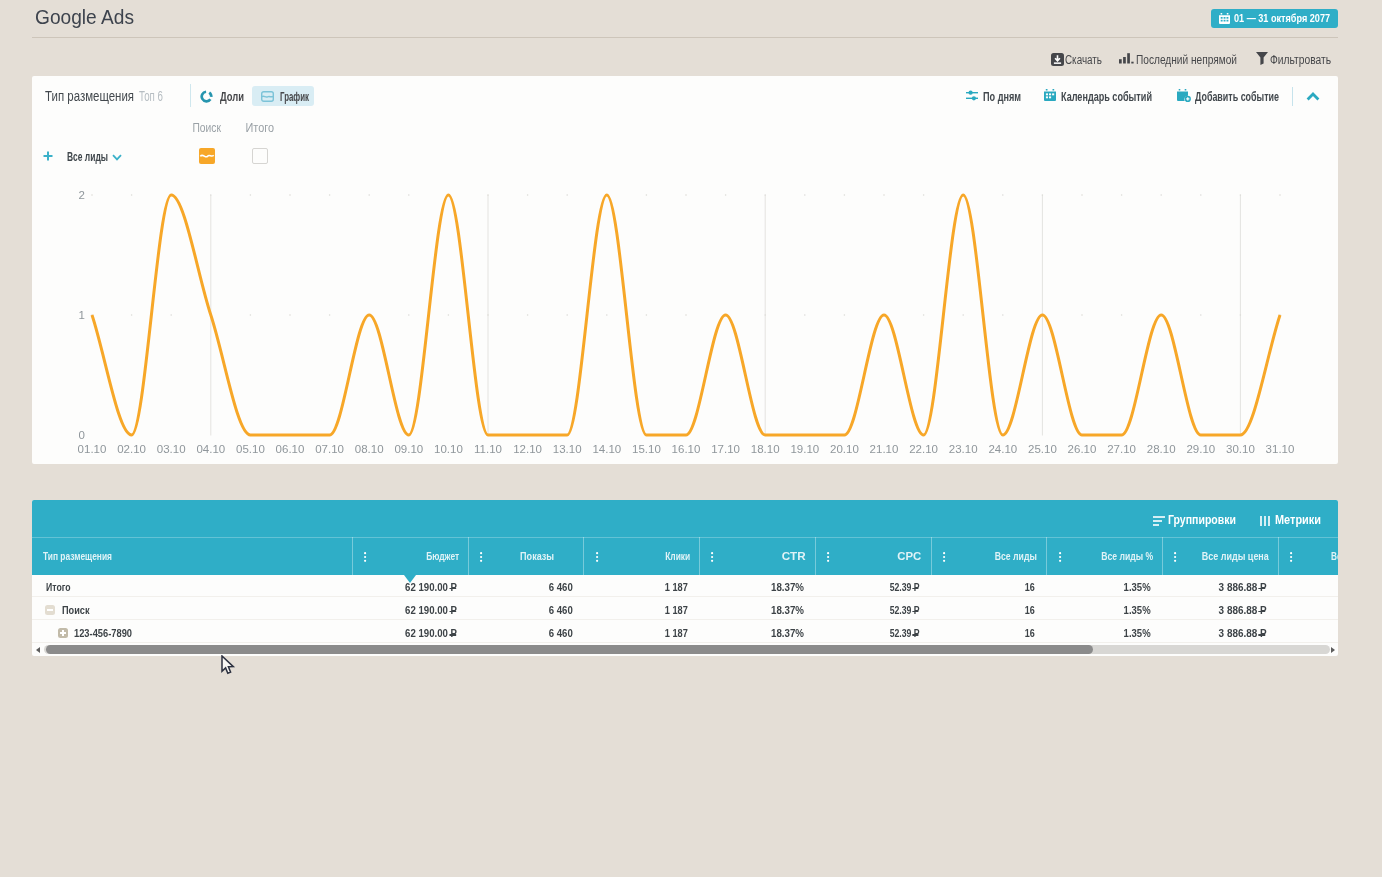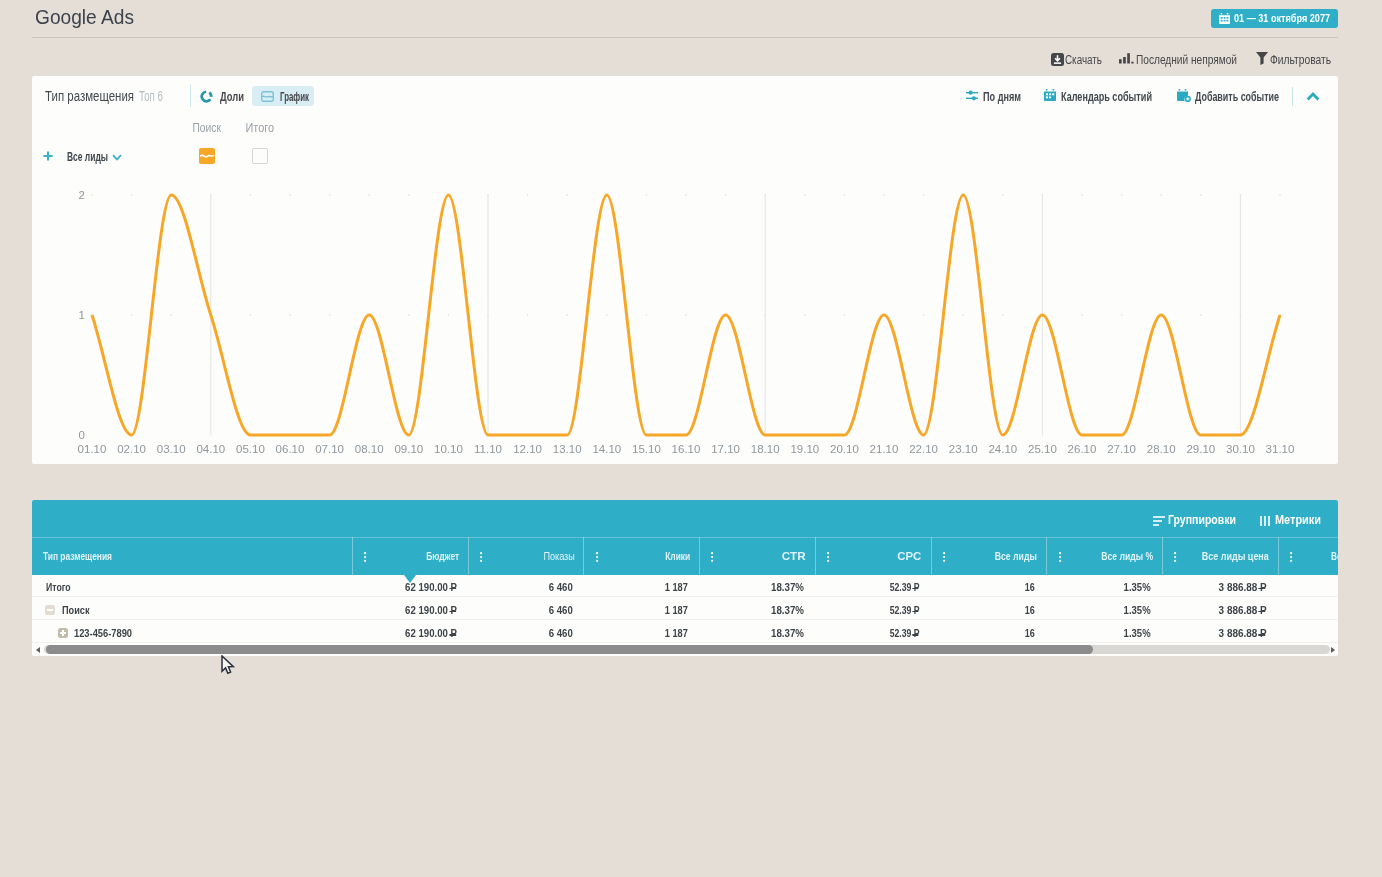--- a/index.html
+++ b/index.html
@@ -241,21 +241,21 @@
       </svg>
 <div class="abs" style="left:206.7px;top:50px;width:220px;text-align:right;font-size:11.5px;color:rgba(255,255,255,.85);white-space:nowrap;font-weight:700"><span style="display:inline-block;transform:scaleX(0.731);transform-origin:100% 50%">Бюджет</span></div>
 <div class="abs" style="left:435.7px;top:37px;width:1px;height:38px;background:rgba(255,255,255,.35)"></div>
 <svg class="abs" style="left:448.0px;top:52px" width="3" height="10" viewBox="0 0 3 10">
         <g fill="#fff">
           <circle cx="1.1" cy="1.2" r="1.1"></circle>
           <circle cx="1.1" cy="5" r="1.1"></circle>
           <circle cx="1.1" cy="8.8" r="1.1"></circle>
         </g>
       </svg>
-<div class="abs" style="left:322.4px;top:50px;width:220px;text-align:right;font-size:11.5px;color:rgba(255,255,255,.85);white-space:nowrap;font-weight:400"><span style="display:inline-block;transform:scaleX(0.789);transform-origin:100% 50%">Показы</span></div>
+<div class="abs" style="left:322.4px;top:50px;width:200px;text-align:right;font-size:11.5px;color:rgba(255,255,255,.85);white-space:nowrap;font-weight:700"><span style="display:inline-block;transform:scaleX(0.789);transform-origin:100% 50%">Показы</span></div>
 <div class="abs" style="left:551.4px;top:37px;width:1px;height:38px;background:rgba(255,255,255,.35)"></div>
 <svg class="abs" style="left:563.7px;top:52px" width="3" height="10" viewBox="0 0 3 10">
         <g fill="#fff">
           <circle cx="1.1" cy="1.2" r="1.1"></circle>
           <circle cx="1.1" cy="5" r="1.1"></circle>
           <circle cx="1.1" cy="8.8" r="1.1"></circle>
         </g>
       </svg>
 <div class="abs" style="left:438.1px;top:50px;width:220px;text-align:right;font-size:11.5px;color:rgba(255,255,255,.85);white-space:nowrap;font-weight:700"><span style="display:inline-block;transform:scaleX(0.731);transform-origin:100% 50%">Клики</span></div>
 <div class="abs" style="left:667.1px;top:37px;width:1px;height:38px;background:rgba(255,255,255,.35)"></div>

